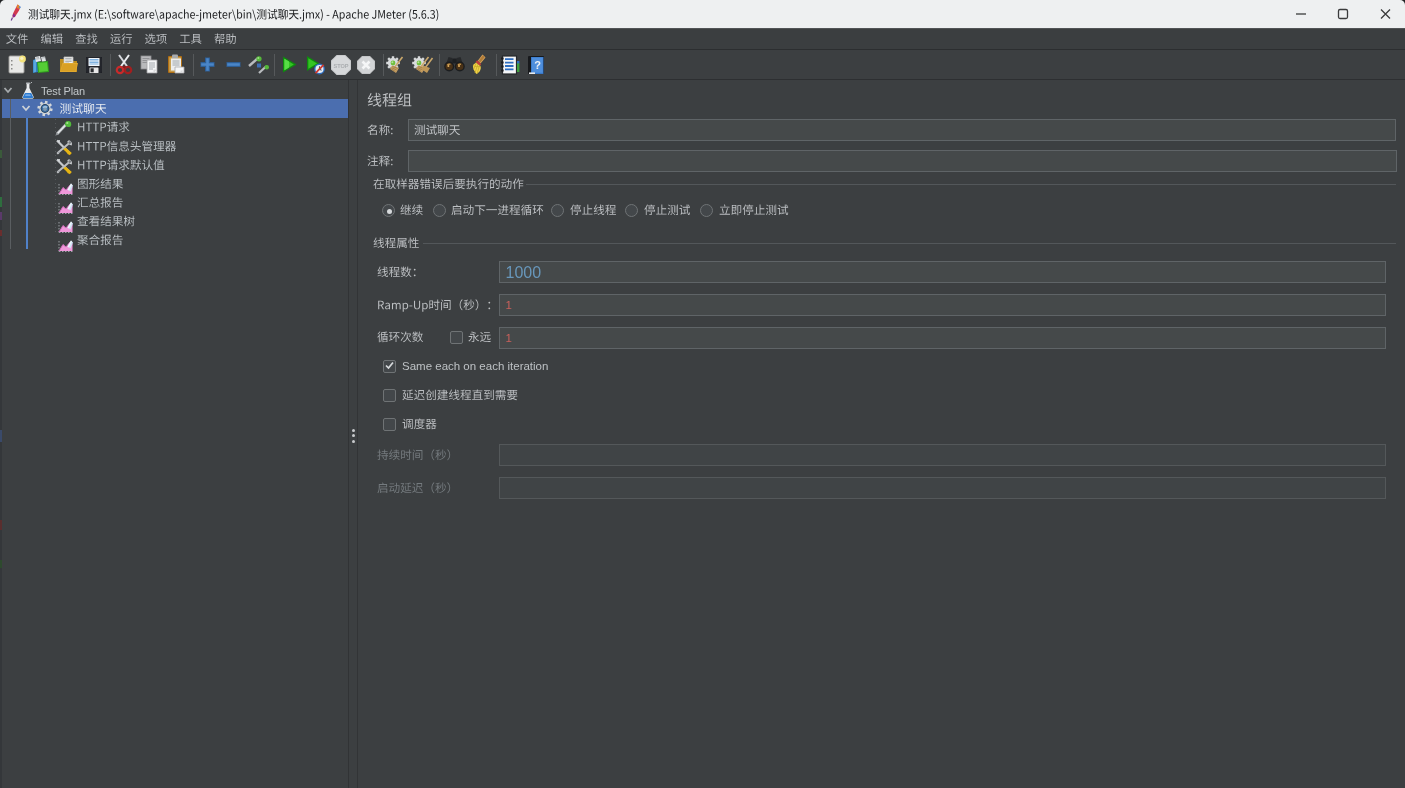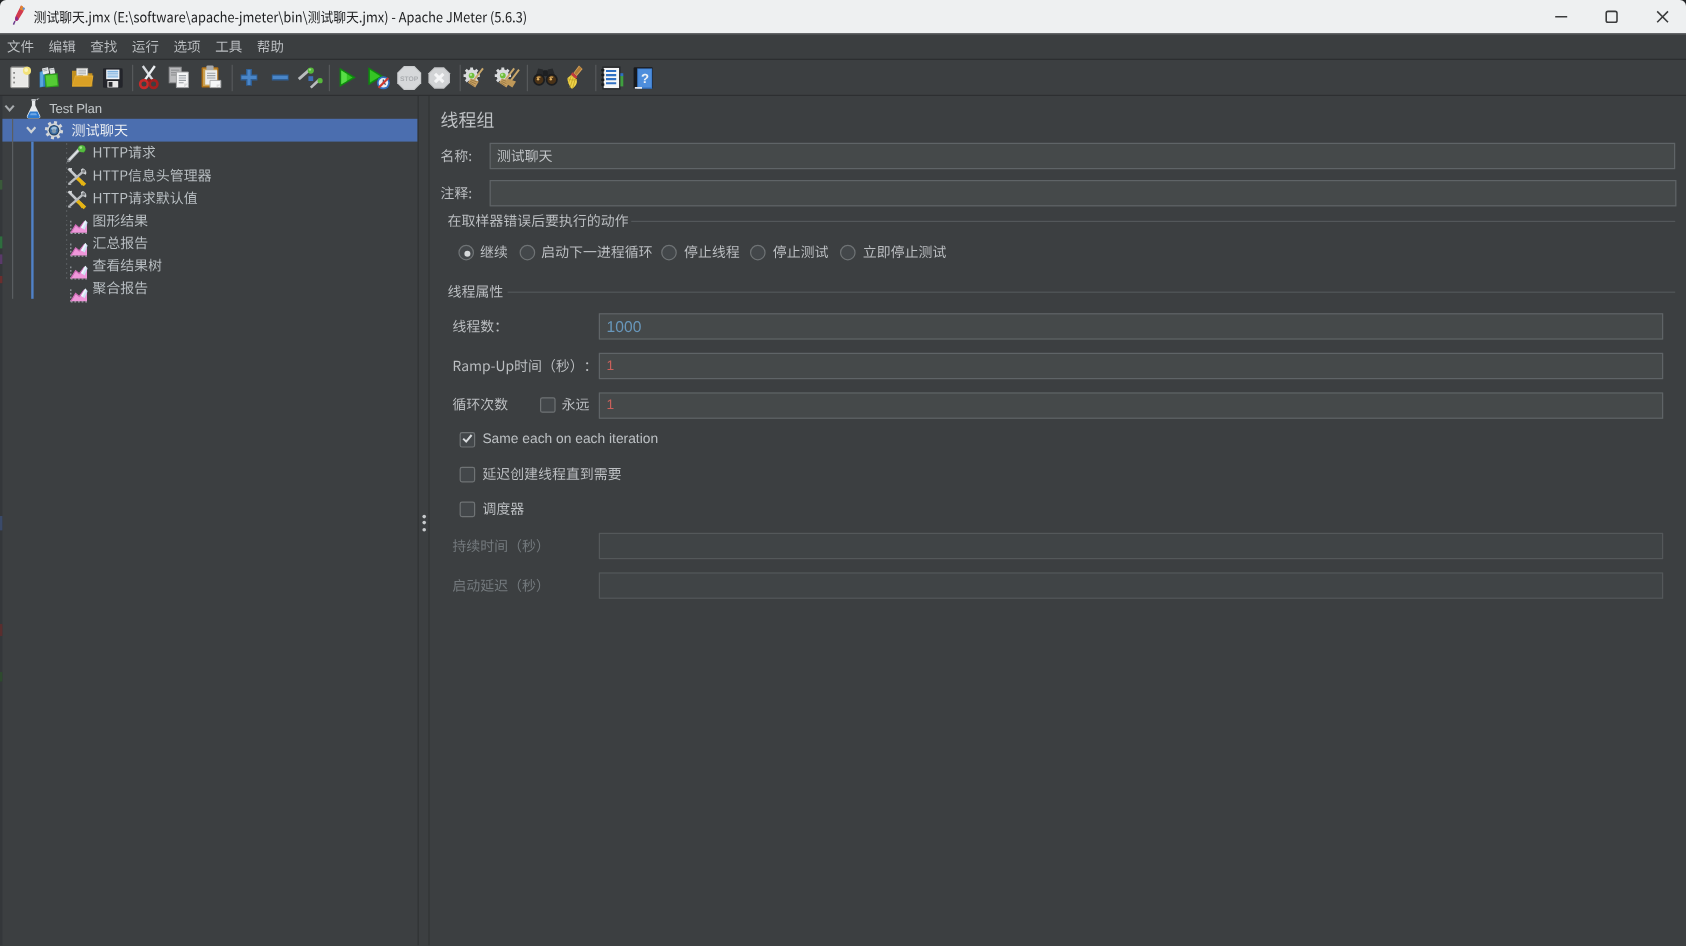--- a/index.html
+++ b/index.html
@@ -351,21 +351,21 @@
 <div class="cb" style="left:383px;top:359.5px">
     <svg width="11" height="11" viewBox="0 0 11 11" style="position:absolute;left:0;top:-1px">
       <path d="M2 5.5 L4.5 8 L9 2.5" stroke="#d7dadc" stroke-width="1.7" fill="none"></path>
     </svg>
   </div>
 <div class="cb" style="left:383px;top:388.5px"></div>
 <div class="cb" style="left:383px;top:417.5px"></div>
 
 <div class="txt" style="left:41px;top:84.5px;font-size:11px;letter-spacing:-0.15px;line-height:12.5px;color:#c2c7ca">Test Plan</div>
 <div class="txt" style="left:402px;top:359.8px;font-size:11.5px;line-height:13px;color:#bdc1c4">Same each on each iteration</div>
-<div class="txt" style="left:505.5px;top:265.6px;font-size:13px;line-height:13px;color:#6897bb">1000</div>
+<div class="txt" style="left:505.5px;top:265.6px;font-size:16px;line-height:13px;color:#6897bb">1000</div>
 <div class="txt" style="left:505.5px;top:298.6px;font-size:11.5px;line-height:13px;color:#c9605b">1</div>
 <div class="txt" style="left:505.5px;top:331.6px;font-size:11.5px;line-height:13px;color:#c9605b">1</div>
 
 <svg width="1405" height="788" viewBox="0 0 1405 788" style="position:absolute;left:0;top:0;pointer-events:none">
 <defs>
       <path id="g0" d="M486 92 533 121Q559 97 586 68Q612 39 636 11Q659 -17 673 -39L624 -73Q610 -51 588 -22Q565 7 538 37Q512 67 486 92ZM312 782H649V157H588V724H371V154H312ZM867 827H929V7Q929 -24 920 -40Q912 -56 894 -64Q874 -72 841 -74Q808 -77 755 -76Q753 -64 746 -46Q740 -27 733 -13Q773 -14 804 -14Q836 -14 847 -13Q867 -13 867 7ZM730 750H790V151H730ZM446 653H504V298Q504 248 496 196Q489 144 468 94Q446 44 404 0Q363 -44 296 -78Q293 -72 286 -63Q279 -54 272 -45Q265 -36 259 -32Q321 0 358 38Q396 77 415 120Q434 163 440 208Q446 254 446 299ZM81 776 126 829Q153 815 184 796Q215 778 243 760Q271 741 289 726L243 665Q226 681 198 701Q171 721 140 740Q109 760 81 776ZM38 506 81 560Q109 546 140 528Q170 510 199 492Q228 475 247 460L202 400Q185 415 156 434Q128 453 97 472Q66 491 38 506ZM58 -27Q79 12 102 65Q126 118 150 178Q174 237 194 292L254 253Q236 201 214 144Q193 88 170 34Q147 -21 126 -67Z"></path>
 <path id="g1" d="M120 775 170 821Q196 800 224 774Q252 748 277 723Q302 698 317 678L265 626Q250 647 226 673Q201 699 174 726Q146 753 120 775ZM179 -54 167 13 190 44 371 161Q375 146 380 128Q386 109 392 97Q327 54 288 27Q249 0 227 -15Q205 -30 195 -39Q185 -48 179 -54ZM50 526H228V454H50ZM346 632H959V560H346ZM378 414H646V344H378ZM483 375H552V70L483 62ZM360 61Q418 76 500 98Q583 121 669 145L679 78Q600 55 522 32Q444 9 381 -10ZM777 796 829 828Q860 796 892 757Q924 718 940 688L885 651Q870 681 839 722Q808 763 777 796ZM671 835H747Q747 703 753 582Q759 462 769 360Q779 259 794 183Q808 107 828 65Q847 23 871 21Q884 21 893 62Q902 102 907 175Q914 168 926 160Q937 151 948 144Q960 138 967 134Q959 71 948 30Q938 -12 925 -35Q912 -58 898 -68Q883 -77 869 -77Q824 -75 792 -30Q759 14 737 96Q715 177 702 290Q688 402 681 540Q674 678 671 835ZM179 -54Q175 -45 168 -32Q162 -20 155 -8Q148 4 141 11Q155 20 172 41Q189 62 189 94V526H260V29Q260 29 252 23Q243 17 231 8Q219 -2 207 -13Q195 -24 187 -34Q179 -45 179 -54Z"></path>
 <path id="g2" d="M614 837 670 791Q624 759 568 730Q511 700 465 681L421 721Q451 736 486 756Q522 776 556 797Q590 818 614 837ZM420 118 416 176 443 201 599 245Q599 231 600 215Q602 199 604 188Q531 165 494 152Q458 139 443 132Q428 124 420 118ZM702 746H910V682H765V-80H702ZM869 746H929V182Q929 158 924 143Q918 128 902 121Q886 113 860 111Q834 109 792 109Q791 121 785 138Q779 155 773 167Q802 166 825 166Q848 166 855 167Q869 168 869 182ZM580 671H642V379Q642 323 636 260Q630 198 609 136Q588 73 546 17Q503 -39 430 -83Q424 -73 412 -59Q399 -45 388 -36Q455 2 494 53Q533 104 552 161Q570 218 575 274Q580 331 580 380ZM44 797H391V729H44ZM134 587H306V524H134ZM134 381H306V317H134ZM98 763H159V123H98ZM280 763H342V-80H280ZM32 135Q98 144 191 158Q284 173 382 189L386 129Q296 112 206 97Q116 82 46 69ZM420 118Q417 129 408 146Q399 162 391 172Q401 178 411 192Q421 206 421 237V721H484V182Q484 182 474 176Q465 169 452 159Q439 149 430 138Q420 127 420 118Z"></path>
 <path id="g3" d="M542 418Q591 261 697 149Q803 37 966 -10Q958 -18 948 -30Q938 -41 930 -54Q921 -67 915 -77Q803 -40 718 27Q632 94 572 188Q511 282 473 400ZM102 763H894V687H102ZM66 455H937V379H66ZM454 737H533V568Q533 506 525 438Q517 369 493 299Q469 229 420 162Q372 94 292 33Q211 -28 91 -78Q86 -69 78 -57Q69 -45 60 -34Q50 -22 42 -15Q155 31 230 87Q306 143 350 204Q395 265 418 328Q440 391 447 452Q454 514 454 568Z"></path>
 <path id="g4" d="M139 -13Q112 -13 92 6Q73 26 73 56Q73 88 92 107Q112 126 139 126Q166 126 186 107Q205 88 205 56Q205 26 186 6Q166 -13 139 -13Z"></path>

